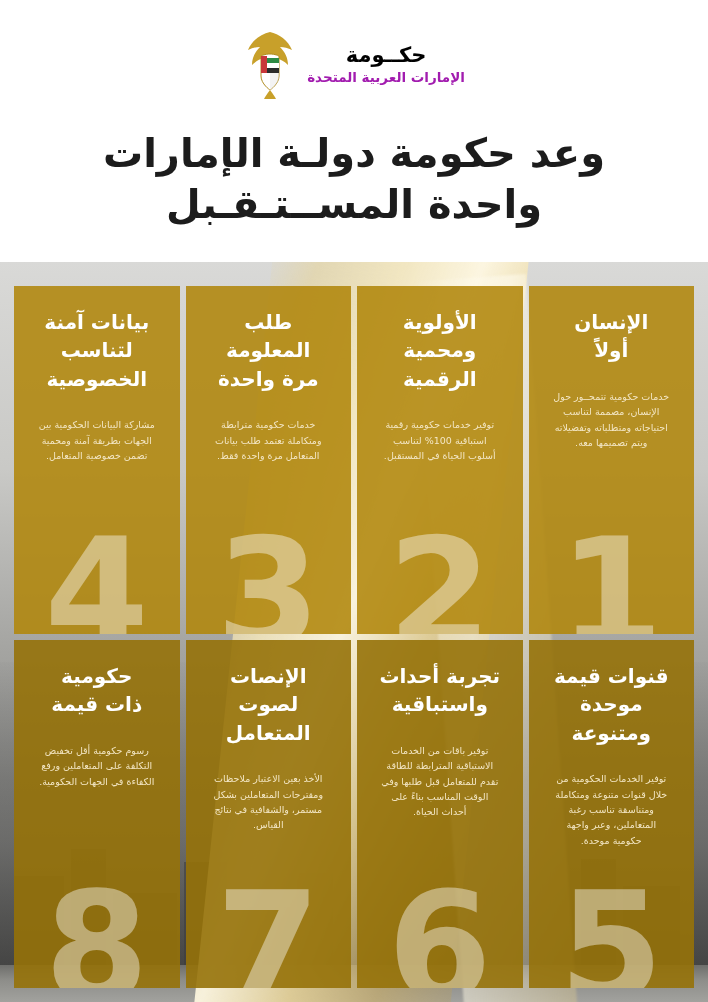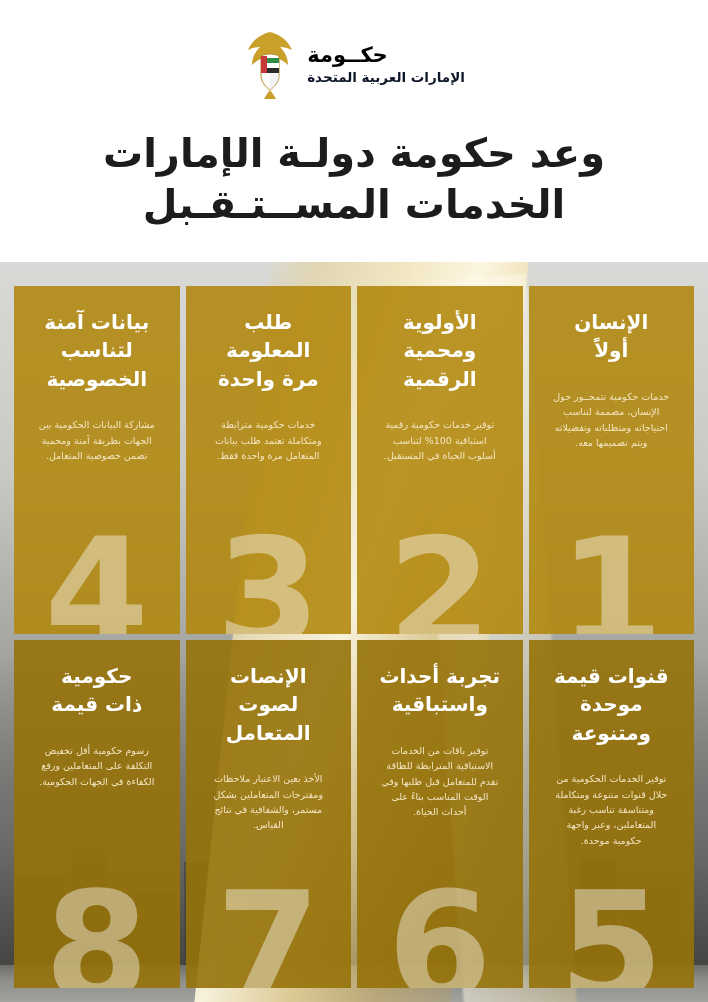--- a/index.html
+++ b/index.html
@@ -39,33 +39,33 @@
 
   .emblem {
     width: 54px;
     height: 72px;
     position: relative;
     flex: 0 0 auto;
   }
   .emblem svg { display: block; }
 
   .emblem-text {
-    text-align: left;
+    text-align: center;
     line-height: 1.25;
   }
   .emblem-text .line1 {
     font-size: 21px;
     font-weight: bold;
     color: #000000;
     letter-spacing: 1px;
   }
   .emblem-text .line2 {
     font-size: 13.5px;
     font-weight: bold;
-    color: #0f172a;
+    color: #a21caf;
   }
 
   .title-block {
     margin-top: 26px;
     text-align: center;
     padding: 0 16px;
   }
   .title-block .t1,
   .title-block .t2 {
     font-size: 40px;
@@ -228,21 +228,21 @@
             <path d="M27 45 L36 45 L36 48 C36 56 27 62 27 62 Z" fill="#e8e8e8" opacity="0.5"></path>
 
             <path d="M27 62 C24 66 22 69 21 71 L33 71 C32 69 30 66 27 62 Z" fill="#c8a02a"></path>
           </g>
         </svg>
       </div>
     </div>
 
     <div class="title-block">
       <div class="t1">وعد حكومة دولـة الإمارات</div>
-      <div class="t2">الخدمات المســتـقـبل</div>
+      <div class="t2">واحدة المســتـقـبل</div>
     </div>
   </div>
 
   <div class="board">
     <div class="bg"></div>
     <div class="bg-city">
       <div class="bld b1"></div>
         <div class="bld b2"></div>
         <div class="bld b3"></div>
       <div class="bld b4"></div>

